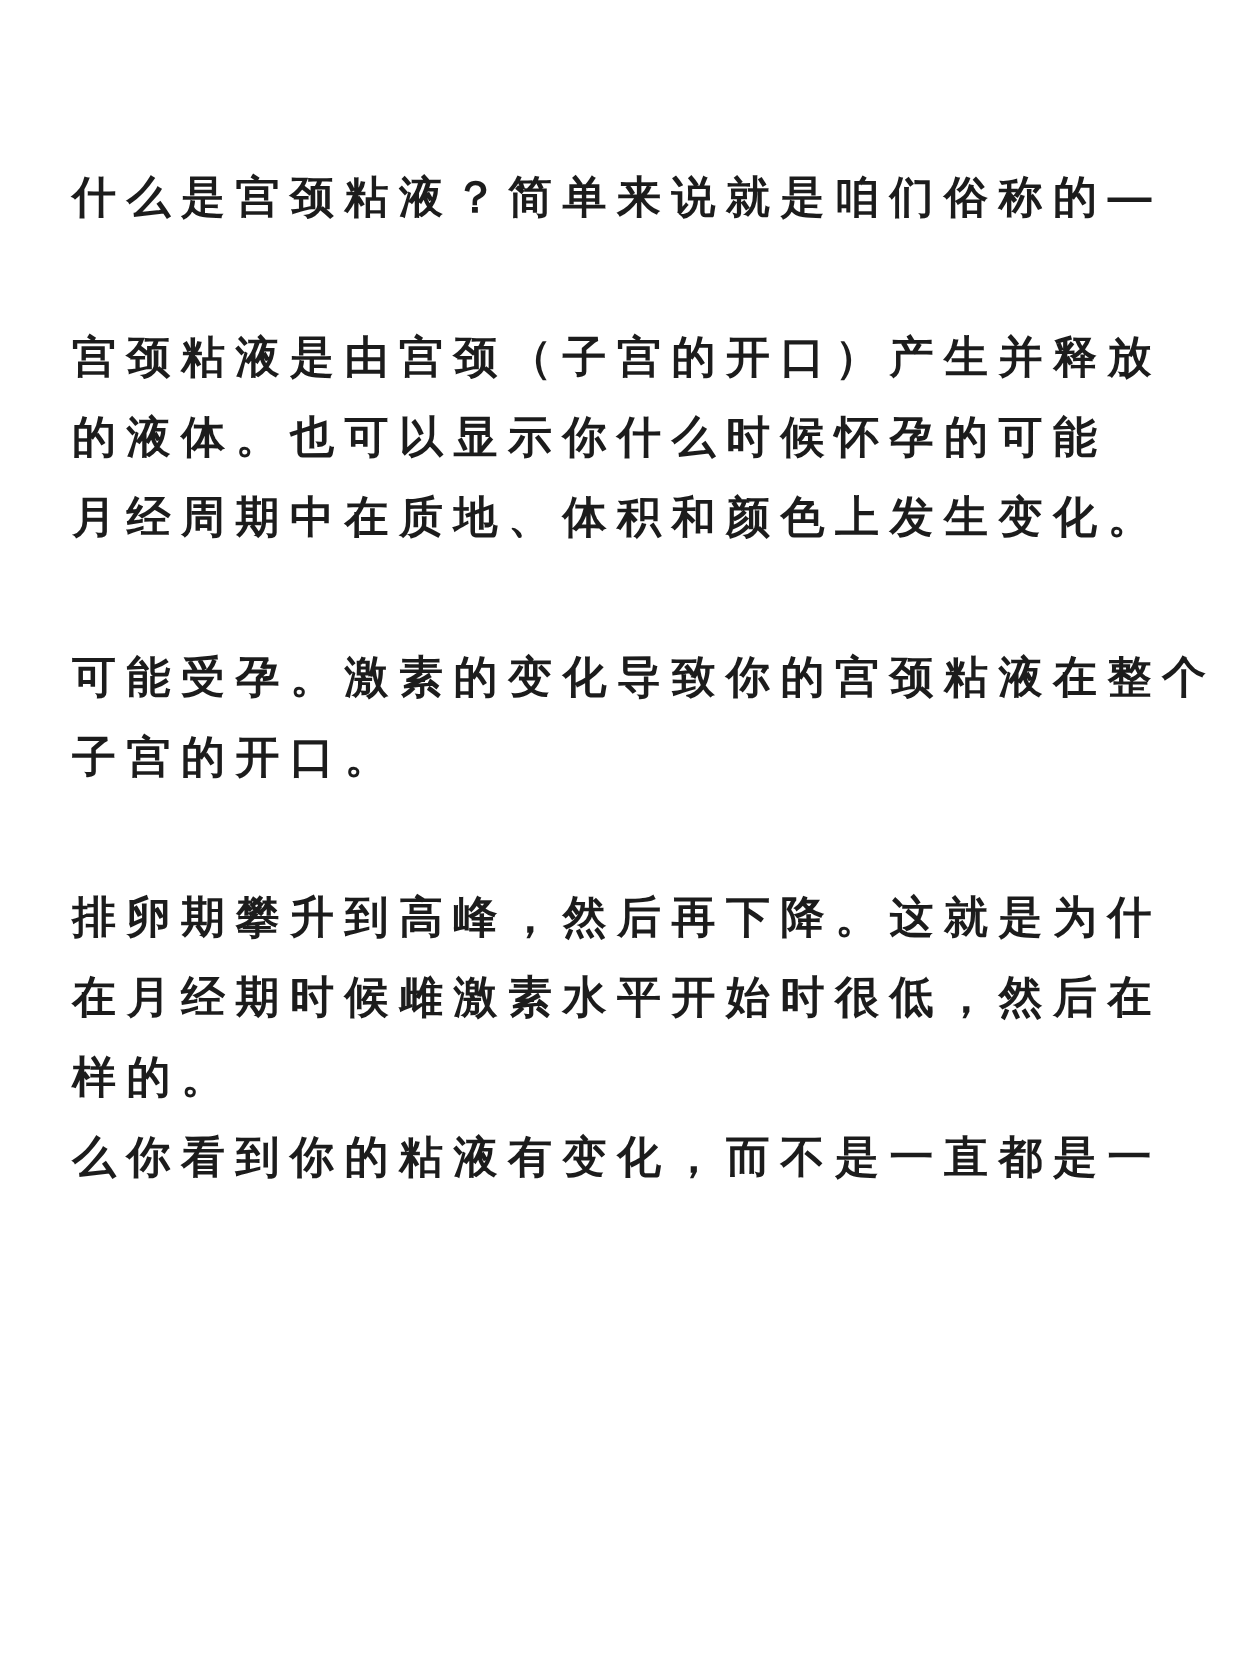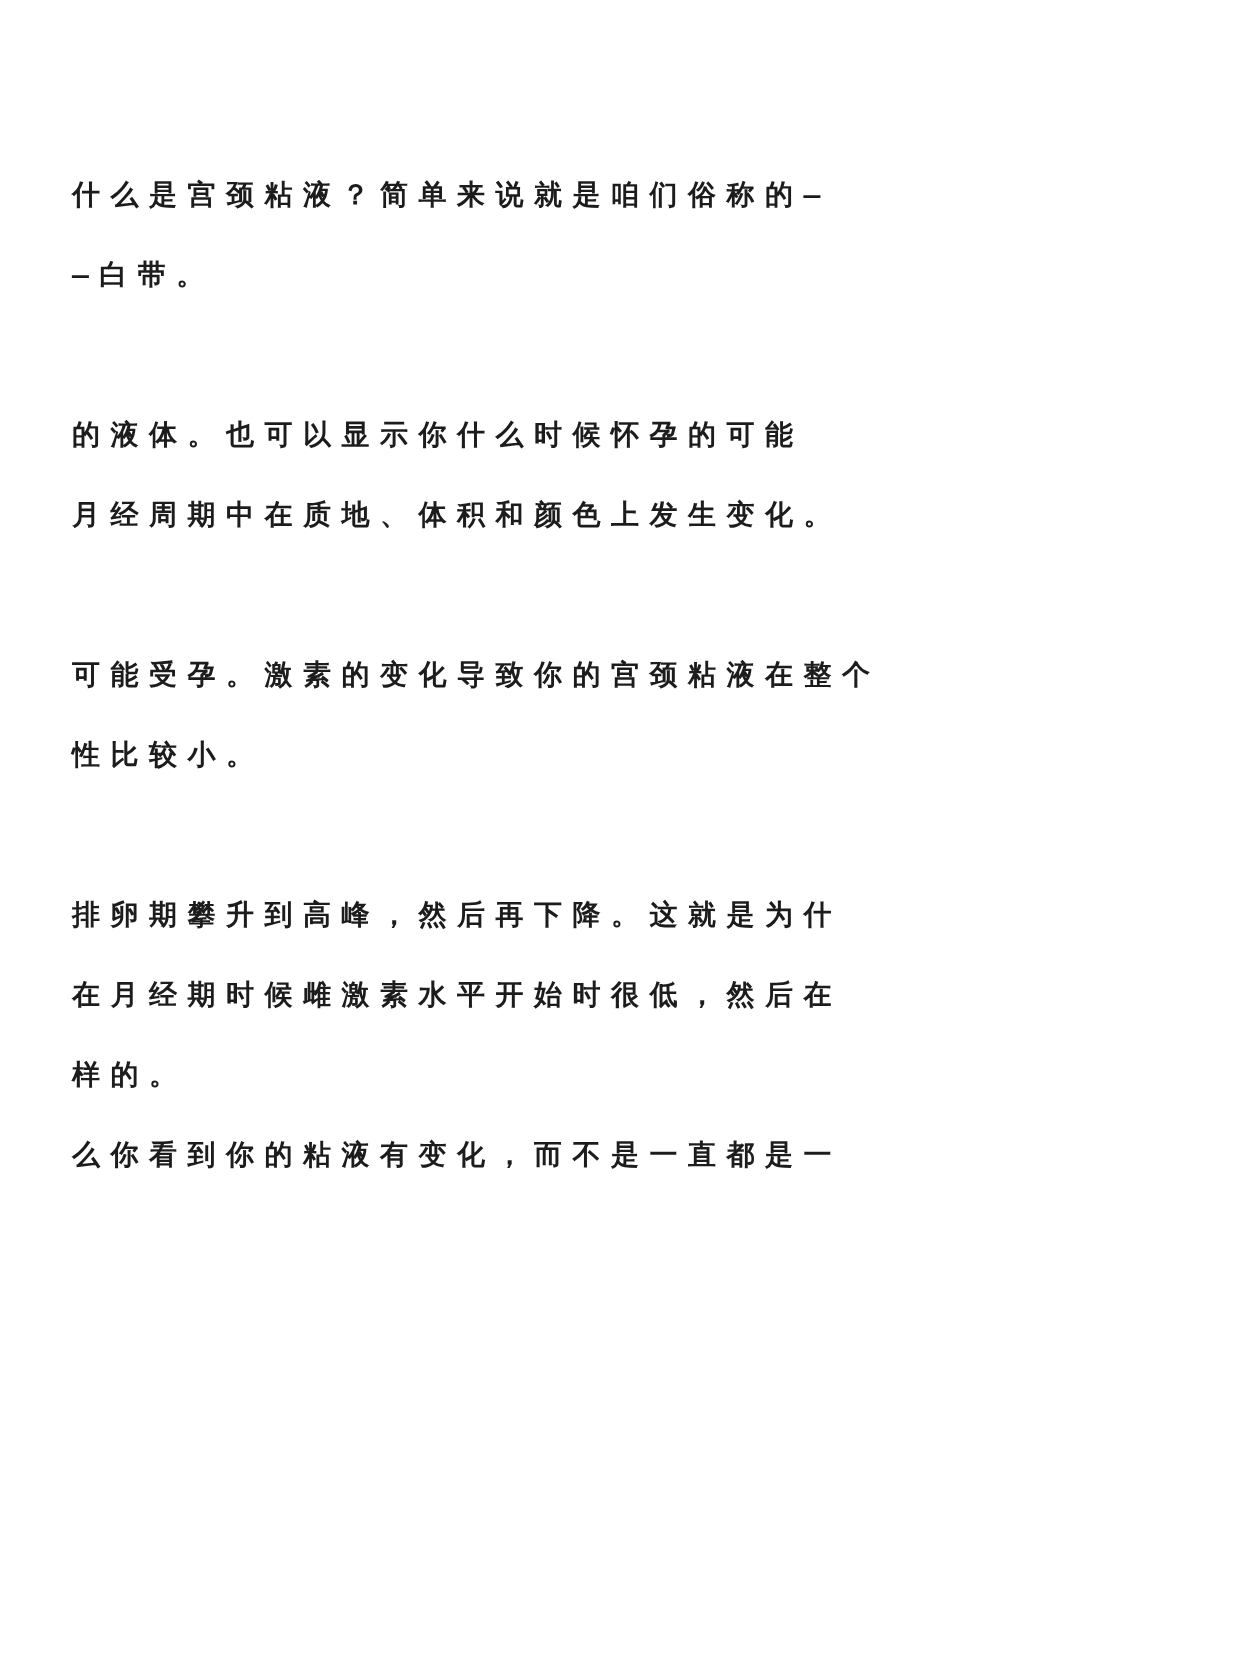--- a/index.html
+++ b/index.html
@@ -12,22 +12,22 @@
       height: 1660px;
       overflow: hidden;
       position: relative;
     }
     .page {
       position: absolute;
       left: 72px;
       top: 157px;
       width: 1110px;
       color: #1c1c1c;
-      font-family: Liberation Mono, monospace;
-      font-size: 28px;
+      font-family: Liberation Sans, sans-serif;
+      font-size: 44px;
       font-weight: bold;
       line-height: 80px;
       letter-spacing: 10.5px;
     }
     .para {
       margin: 0 0 80px 0;
       white-space: normal;
       word-break: break-all;
     }
     .line {
@@ -35,29 +35,29 @@
       white-space: nowrap;
       height: 80px;
     }
   </style>
 </head>
 <body>
 
 <div class="page">
   <p class="para">
     <span class="line">什么是宫颈粘液？简单来说就是咱们俗称的—</span>
-    <span class="line">—白带。</span>
   </p>
   <p class="para">
+    <span class="line">宫颈粘液是由宫颈（子宫的开口）产生并释放</span>
     <span class="line">的液体。也可以显示你什么时候怀孕的可能</span>
     <span class="line">月经周期中在质地、体积和颜色上发生变化。</span>
   </p>
   <p class="para">
     <span class="line">可能受孕。激素的变化导致你的宫颈粘液在整个</span>
-    <span class="line">性比较小。</span>
+    <span class="line">子宫的开口。</span>
   </p>
   <p class="para">
     <span class="line">排卵期攀升到高峰，然后再下降。这就是为什</span>
     <span class="line">在月经期时候雌激素水平开始时很低，然后在</span>
     <span class="line">样的。</span>
     <span class="line">么你看到你的粘液有变化，而不是一直都是一</span>
   </p>
 </div>
 
 </body></html>

